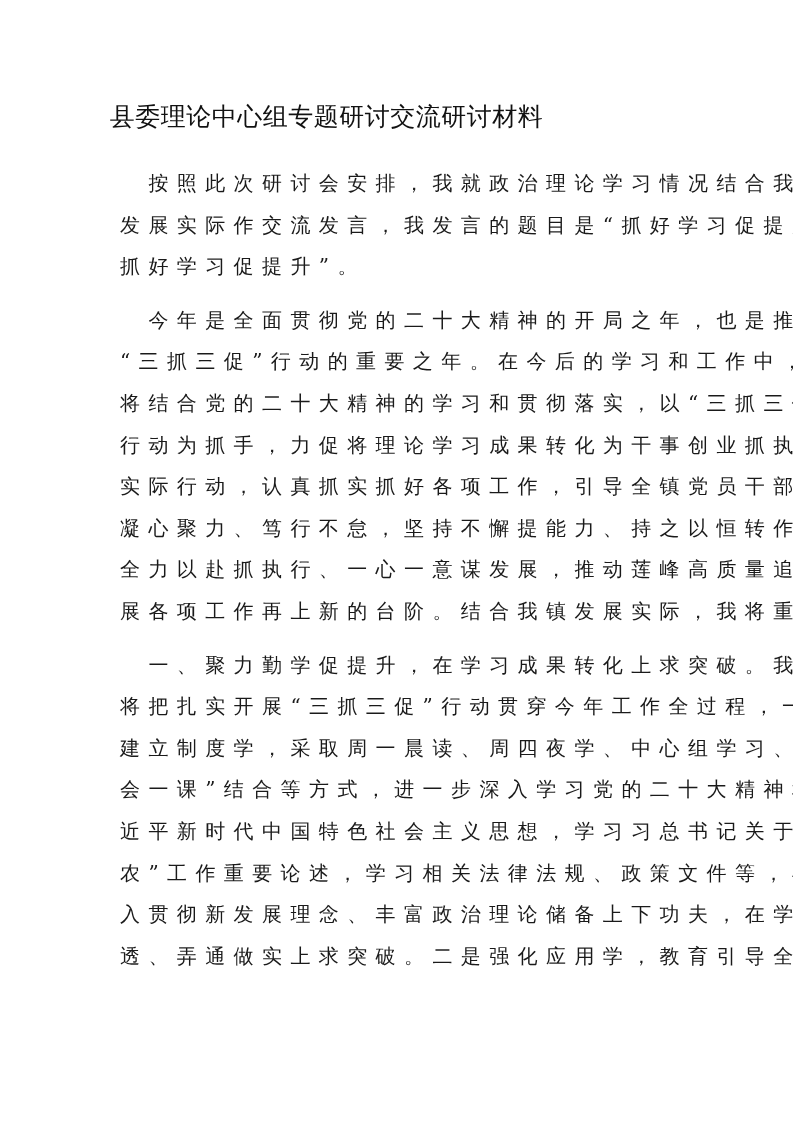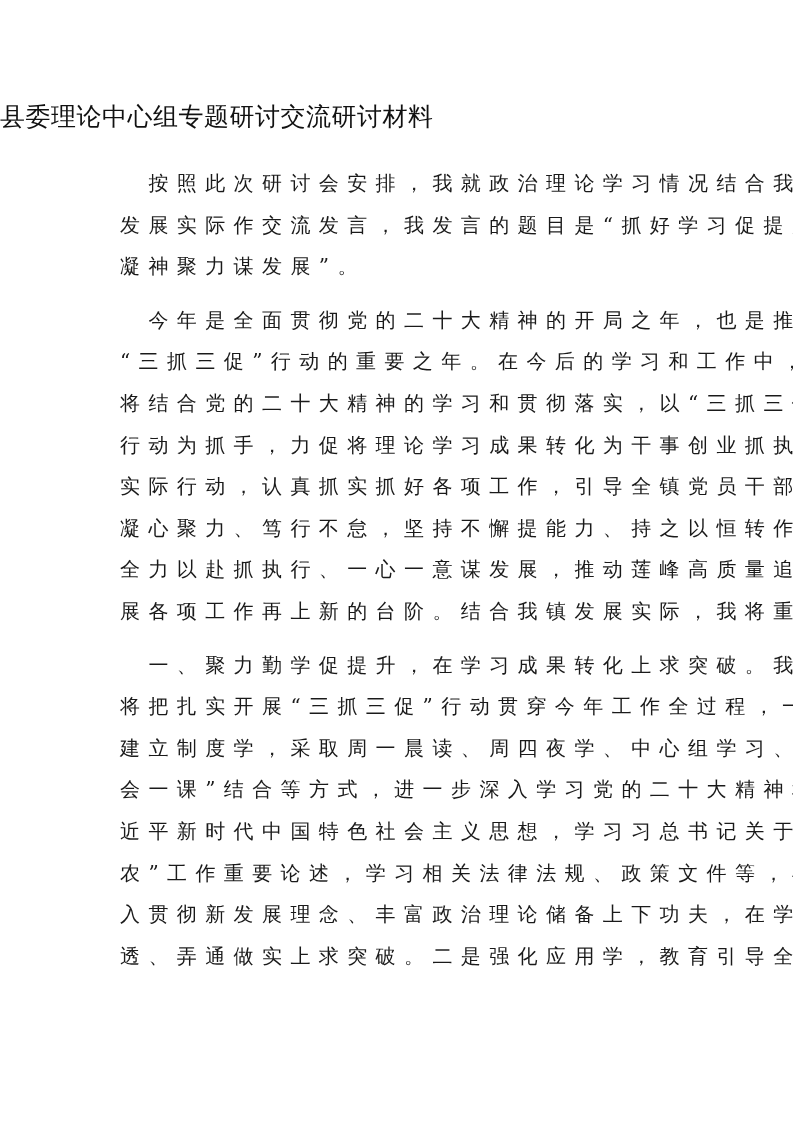--- a/index.html
+++ b/index.html
@@ -18,23 +18,23 @@
   .page {
     position: absolute;
     left: 0; top: 0;
     width: 793px;
     height: 1122px;
     background: #ffffff;
   }
   .title {
     position: absolute;
     top: 100px;
-    left: 0;
+    left: 12px;
     width: 629px;
-    text-align: left;
+    text-align: center;
     font-size: 25px;
     line-height: 34px;
     letter-spacing: 0.5px;
     color: #111;
   }
   .body {
     position: absolute;
     left: 120px;
     top: 163px;
     width: 545px;
@@ -55,21 +55,21 @@
 </head>
 <body>
 
 <div class="page">
   <div class="title">县委理论中心组专题研讨交流研讨材料</div>
 
   <div class="body">
     <div class="para">
       <span class="line">　按照此次研讨会安排，我就政治理论学习情况结合我镇</span>
       <span class="line">发展实际作交流发言，我发言的题目是“抓好学习促提升，</span>
-      <span class="line">凝神聚力谋发展”。</span>
+      <span class="line">抓好学习促提升”。</span>
     </div>
 
     <div class="para">
       <span class="line">　今年是全面贯彻党的二十大精神的开局之年，也是推进</span>
       <span class="line">“三抓三促”行动的重要之年。在今后的学习和工作中，我</span>
       <span class="line">将结合党的二十大精神的学习和贯彻落实，以“三抓三促”</span>
       <span class="line">行动为抓手，力促将理论学习成果转化为干事创业抓执行的</span>
       <span class="line">实际行动，认真抓实抓好各项工作，引导全镇党员干部群众</span>
       <span class="line">凝心聚力、笃行不怠，坚持不懈提能力、持之以恒转作风、</span>
       <span class="line">全力以赴抓执行、一心一意谋发展，推动莲峰高质量追赶发</span>

